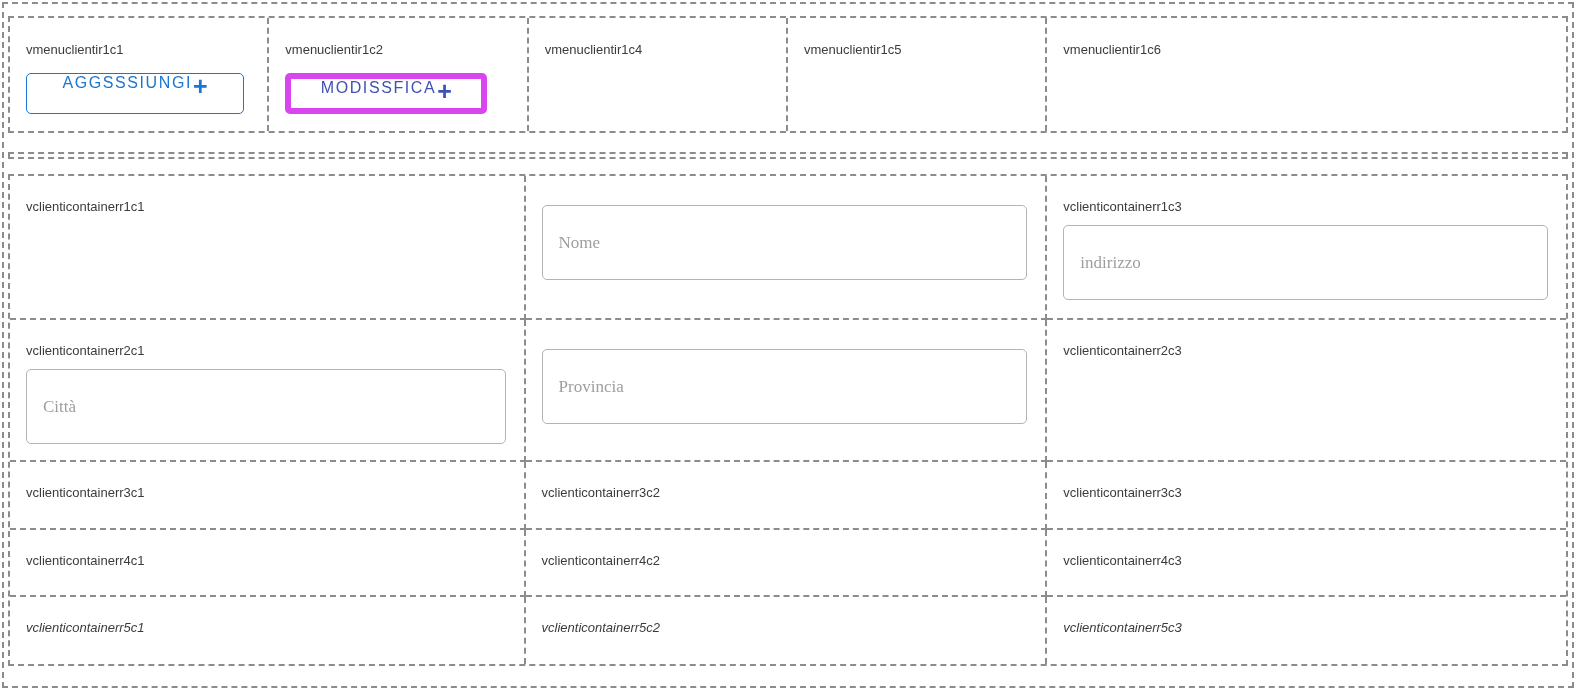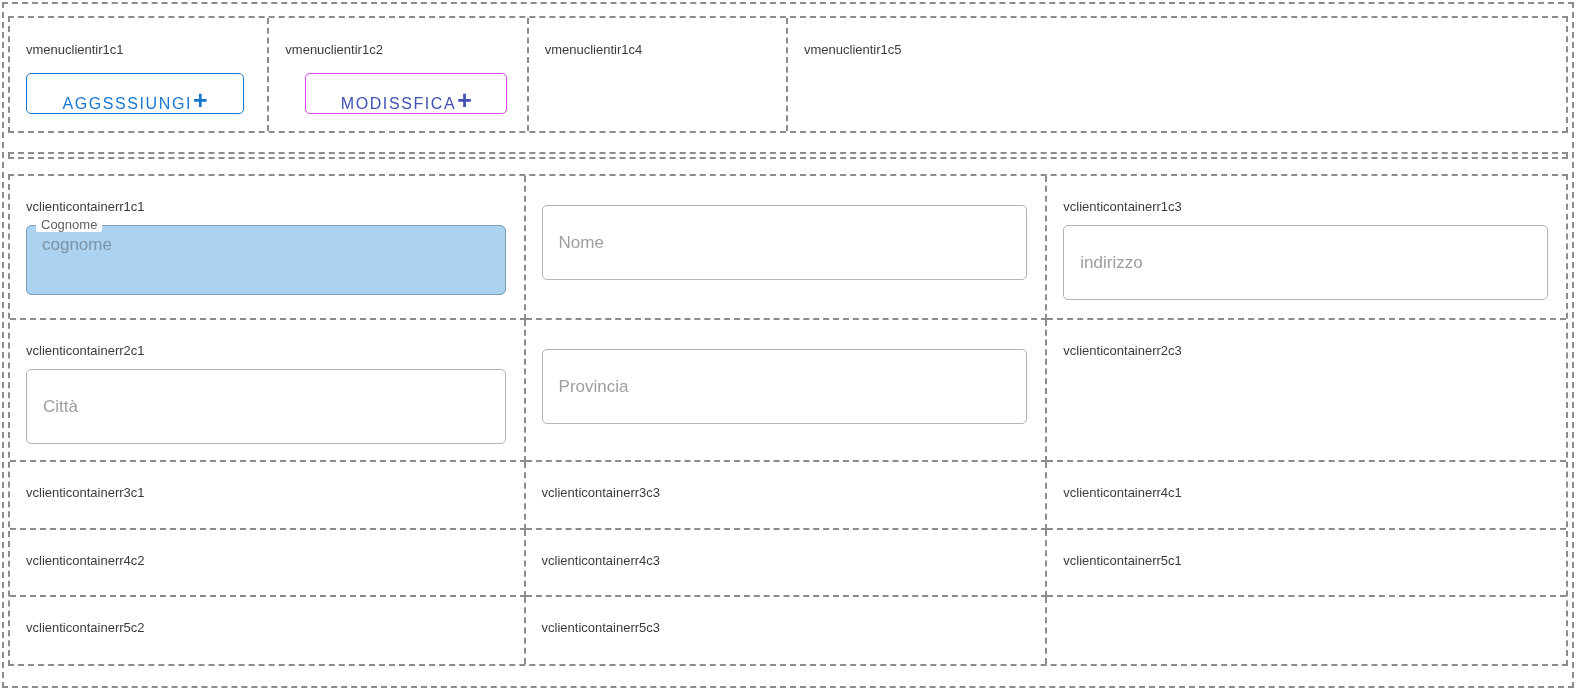--- a/index.html
+++ b/index.html
@@ -31,42 +31,42 @@
   .menu-cell:last-child { border-right: none; }
   .cell-label {
     font-size: 13px;
     color: #3b3b3b;
     line-height: 20px;
     white-space: nowrap;
   }
   .btn {
     margin-top: 13px;
     display: inline-flex;
-    align-items: flex-end;
+    align-items: flex-start;
     justify-content: center;
     height: 41px;
     min-width: 218px;
     padding: 0 14px;
     border-radius: 5px;
     background: #ffffff;
     font-size: 16px;
     font-weight: 500;
     letter-spacing: 1.6px;
     cursor: pointer;
     white-space: nowrap;
   }
   .btn .plus {
     font-size: 25px;
     font-weight: 600;
     line-height: 1;
     margin-left: 1px;
     letter-spacing: 0;
   }
   .btn-blue   { color: #1976d2; border: 1px solid #1976d2; }
-  .btn-indigo { color: #3f51b5; border: 1px solid #d946ef; min-width: 202px; margin-left: 20px; }
+  .btn-indigo { color: #3f51b5; border: 6px solid #d946ef; min-width: 202px; }
   
   .strip {
     margin: 19px 4px 15px 4px;
     height: 7px;
     border: 2px dashed #8c8c8c;
   }
   
   .main-grid {
     margin: 0 4px;
     border: 2px dashed #8c8c8c;
@@ -74,30 +74,30 @@
     grid-template-columns: 1fr 1.012fr 1.006fr;
     grid-template-rows: 144px 142px 68px 67px 67px;
   }
   .cell {
     padding: 21px 18px 0 16px;
     border-right: 2px dashed #8c8c8c;
     border-bottom: 2px dashed #8c8c8c;
     overflow: hidden;
   }
   .cell:nth-child(3n) { border-right: none; }
-  .cell:nth-child(n+13) { border-bottom: none; }
+  .cell:nth-child(n+13) { border-bottom: none; font-style: italic; }
   .text-input {
     display: block;
     margin-top: 8px;
     width: 100%;
     height: 75px;
     border: 1px solid #b3b3b3;
     border-radius: 5px;
     padding: 0 16px;
-    font-family: Liberation Sans, sans-serif;
+    font-family: Liberation Serif, serif;
     font-size: 17px;
     color: #444444;
     background: #ffffff;
     outline: none;
   }
   .text-input::placeholder { color: #9e9e9e; opacity: 1; }
   
   .cognome-box {
     margin: 1px 0 0 0;
     padding: 0;
@@ -148,32 +148,31 @@
           <span>MODISSFICA</span>
           <span class="plus">+</span>
         </button>
     </div>
     <div class="menu-cell">
       <div class="cell-label">vmenuclientir1c4</div>
     </div>
     <div class="menu-cell">
       <div class="cell-label">vmenuclientir1c5</div>
     </div>
+    <div class="menu-cell">
+      <div class="cell-label">vmenuclientir1c6</div>
+    </div>
   </div>
 
   <div class="strip"></div>
 
   <div class="main-grid">
 
     <div class="cell">
       <div class="cell-label">vclienticontainerr1c1</div>
-      <fieldset class="cognome-box">
-        <legend>Cognome</legend>
-        <input type="text" placeholder="cognome" style="">
-      </fieldset>
     </div>
     <div class="cell">
       <input type="text" class="text-input" placeholder="Nome" style="">
     </div>
     <div class="cell">
       <div class="cell-label">vclienticontainerr1c3</div>
       <input type="text" class="text-input" placeholder="indirizzo" style="">
     </div>
 
     <div class="cell">
@@ -184,20 +183,23 @@
       <input type="text" class="text-input" placeholder="Provincia" style="">
     </div>
     <div class="cell">
       <div class="cell-label">vclienticontainerr2c3</div>
     </div>
 
     <div class="cell">
       <div class="cell-label">vclienticontainerr3c1</div>
     </div>
     <div class="cell">
+      <div class="cell-label">vclienticontainerr3c2</div>
+    </div>
+    <div class="cell">
       <div class="cell-label">vclienticontainerr3c3</div>
     </div>
 
     <div class="cell">
       <div class="cell-label">vclienticontainerr4c1</div>
     </div>
     <div class="cell">
       <div class="cell-label">vclienticontainerr4c2</div>
     </div>
     <div class="cell">

